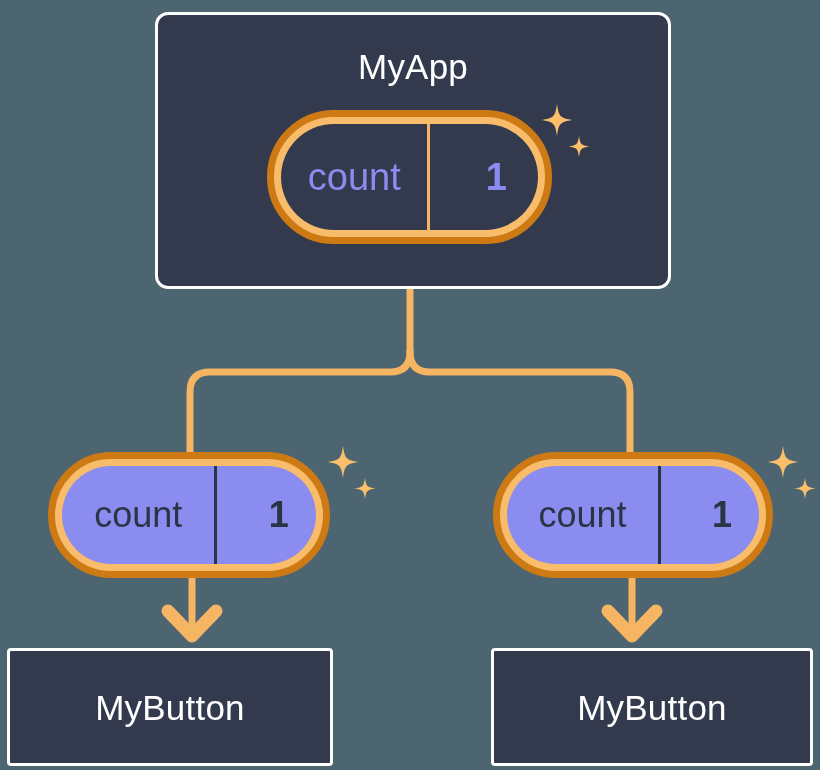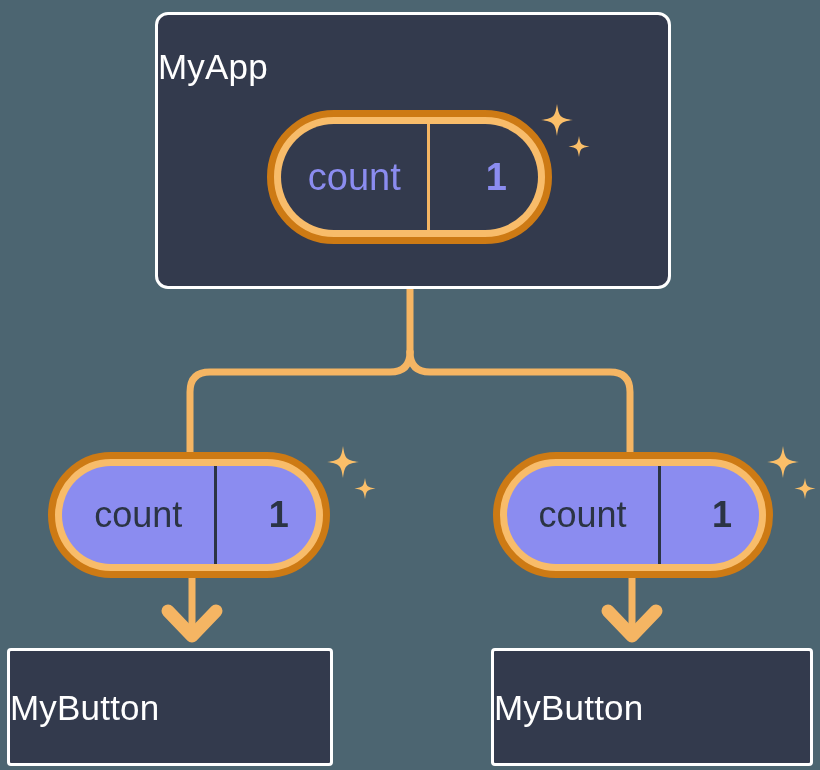--- a/index.html
+++ b/index.html
@@ -32,21 +32,21 @@
 
   
   .card {
     position: absolute;
     box-sizing: border-box;
     background: #333a4d;
     border: 3px solid #ffffff;
     border-radius: 13px;
     display: flex;
     flex-direction: column;
-    align-items: flex-start;
+    align-items: center;
   }
   .card-title {
     color: #ffffff;
     font-size: 35px;
     font-weight: 400;
     letter-spacing: 0.2px;
     line-height: 1;
     white-space: nowrap;
   }
 

